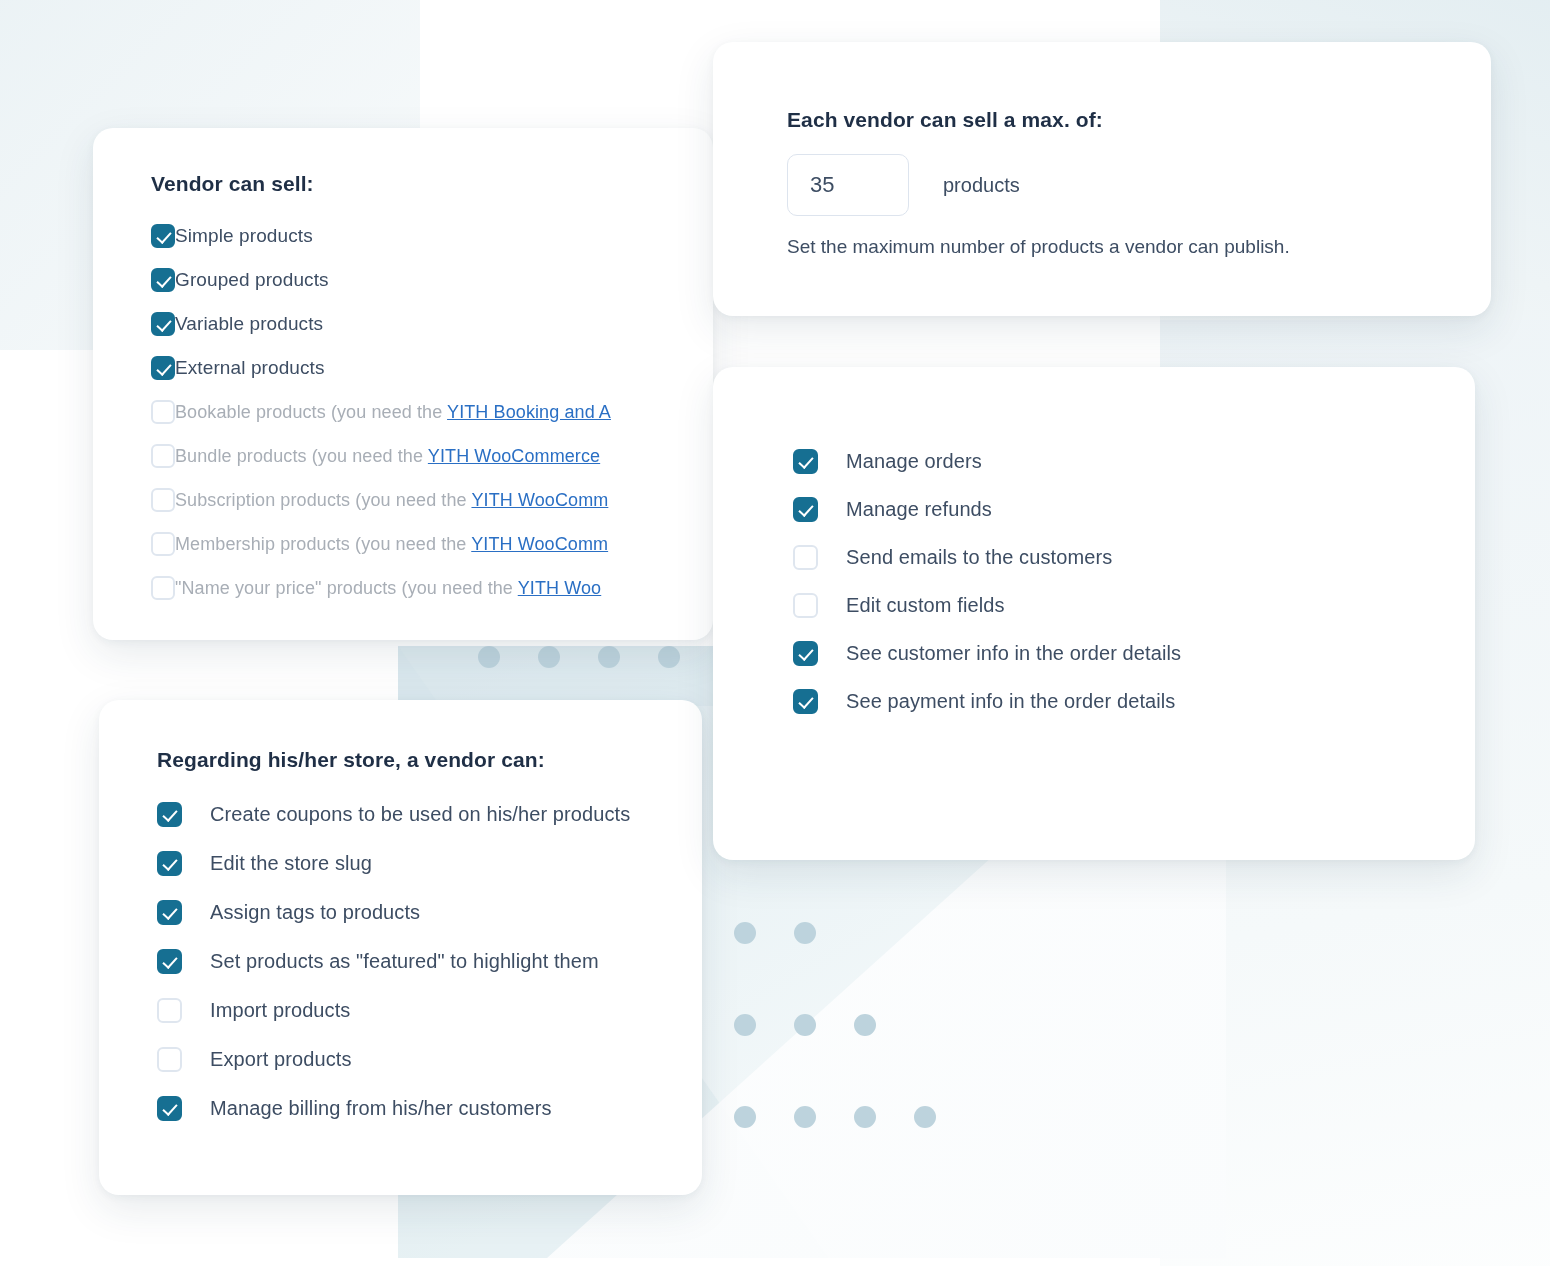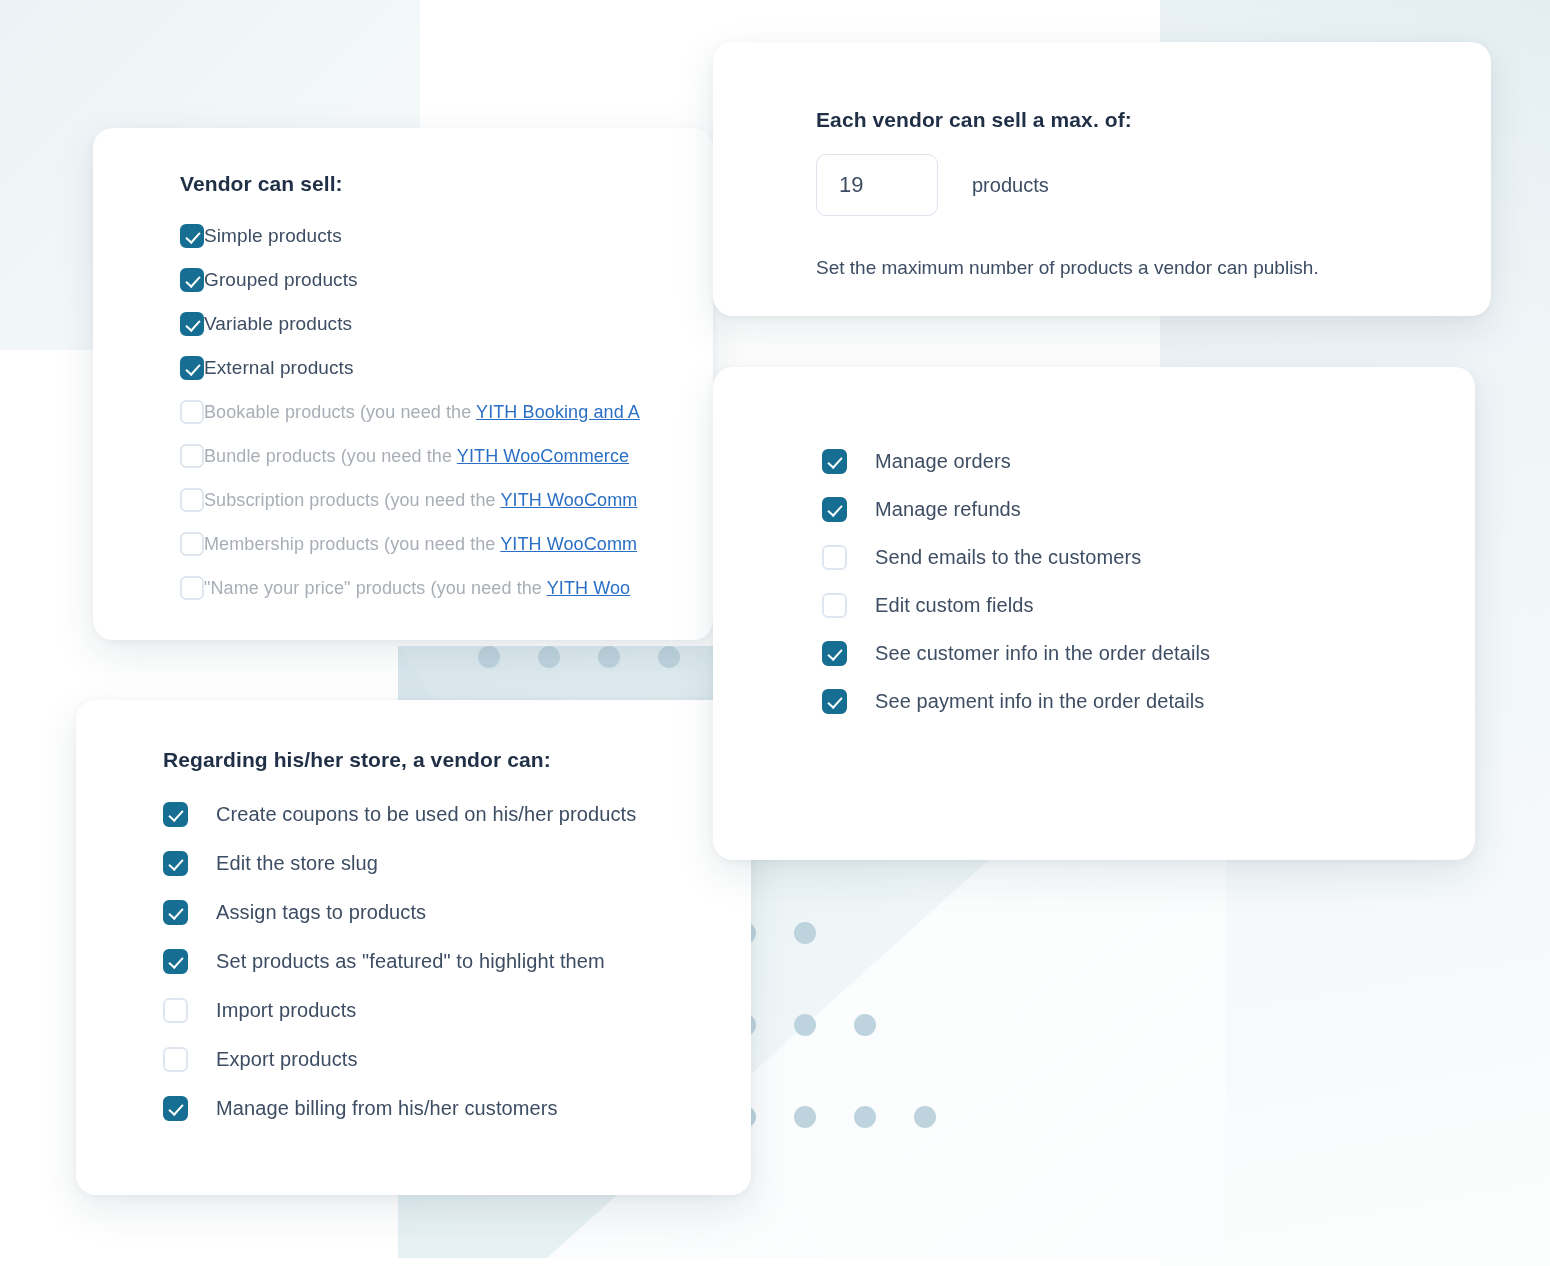--- a/index.html
+++ b/index.html
@@ -78,26 +78,25 @@
     background: #bdd3dd;
   }
 
   
   .card {
     position: absolute;
     background: #ffffff;
     border-radius: 20px;
     box-shadow: 0 14px 40px rgba(25,60,80,.10), 0 2px 8px rgba(25,60,80,.05);
     overflow: hidden;
-    padding-left: 29px;
   }
   #card-products { left: 93px;  top: 128px; width: 620px;  height: 512px; z-index: 3; }
   #card-max      { left: 713px; top: 42px;  width: 778px;  height: 274px; z-index: 5; }
   #card-orders   { left: 713px; top: 367px; width: 762px;  height: 493px; z-index: 5; }
-  #card-store    { left: 76px;  top: 700px; width: 675px;  height: 495px; z-index: 4; }
+  #card-store    { left: 99px;  top: 700px; width: 603px;  height: 495px; z-index: 4; }
 
   .card-inner { padding: 44px 0 0 58px; }
   #card-max .card-inner { padding: 66px 0 0 74px; }
   #card-orders .card-inner { padding: 52px 0 0 80px; }
   #card-store .card-inner { padding: 48px 0 0 58px; }
 
   .card-title {
     font-size: 21px;
     font-weight: 700;
     color: #1f2f46;
@@ -169,21 +168,21 @@
     font-size: 22px;
     color: #3d4d63;
     background: #fff;
   }
   .num-unit {
     margin-left: 34px;
     font-size: 20px;
     color: #3d4d63;
   }
   .helper {
-    margin-top: 41px;
+    margin-top: 20px;
     font-size: 19px;
     color: #3d4d63;
   }
 </style>
 </head>
 <body>
 
 <div id="stage">
 
   <div class="bg-layer">
@@ -278,21 +277,21 @@
             <span class="opt-label">"Name your price" products (you need the <span class="lnk">YITH Woo</span></span>
           </div>
         </div>
     </div>
   </div>
 
   <div class="card" id="card-max">
     <div class="card-inner">
       <div class="card-title">Each vendor can sell a max. of:</div>
       <div class="num-field">
-        <div class="num-box">19</div>
+        <div class="num-box">35</div>
         <div class="num-unit">products</div>
       </div>
       <div class="helper">Set the maximum number of products a vendor can publish.</div>
     </div>
   </div>
 
   <div class="card" id="card-orders">
     <div class="card-inner">
       <div class="opt-list" id="list-orders">
           <div class="opt-row">

